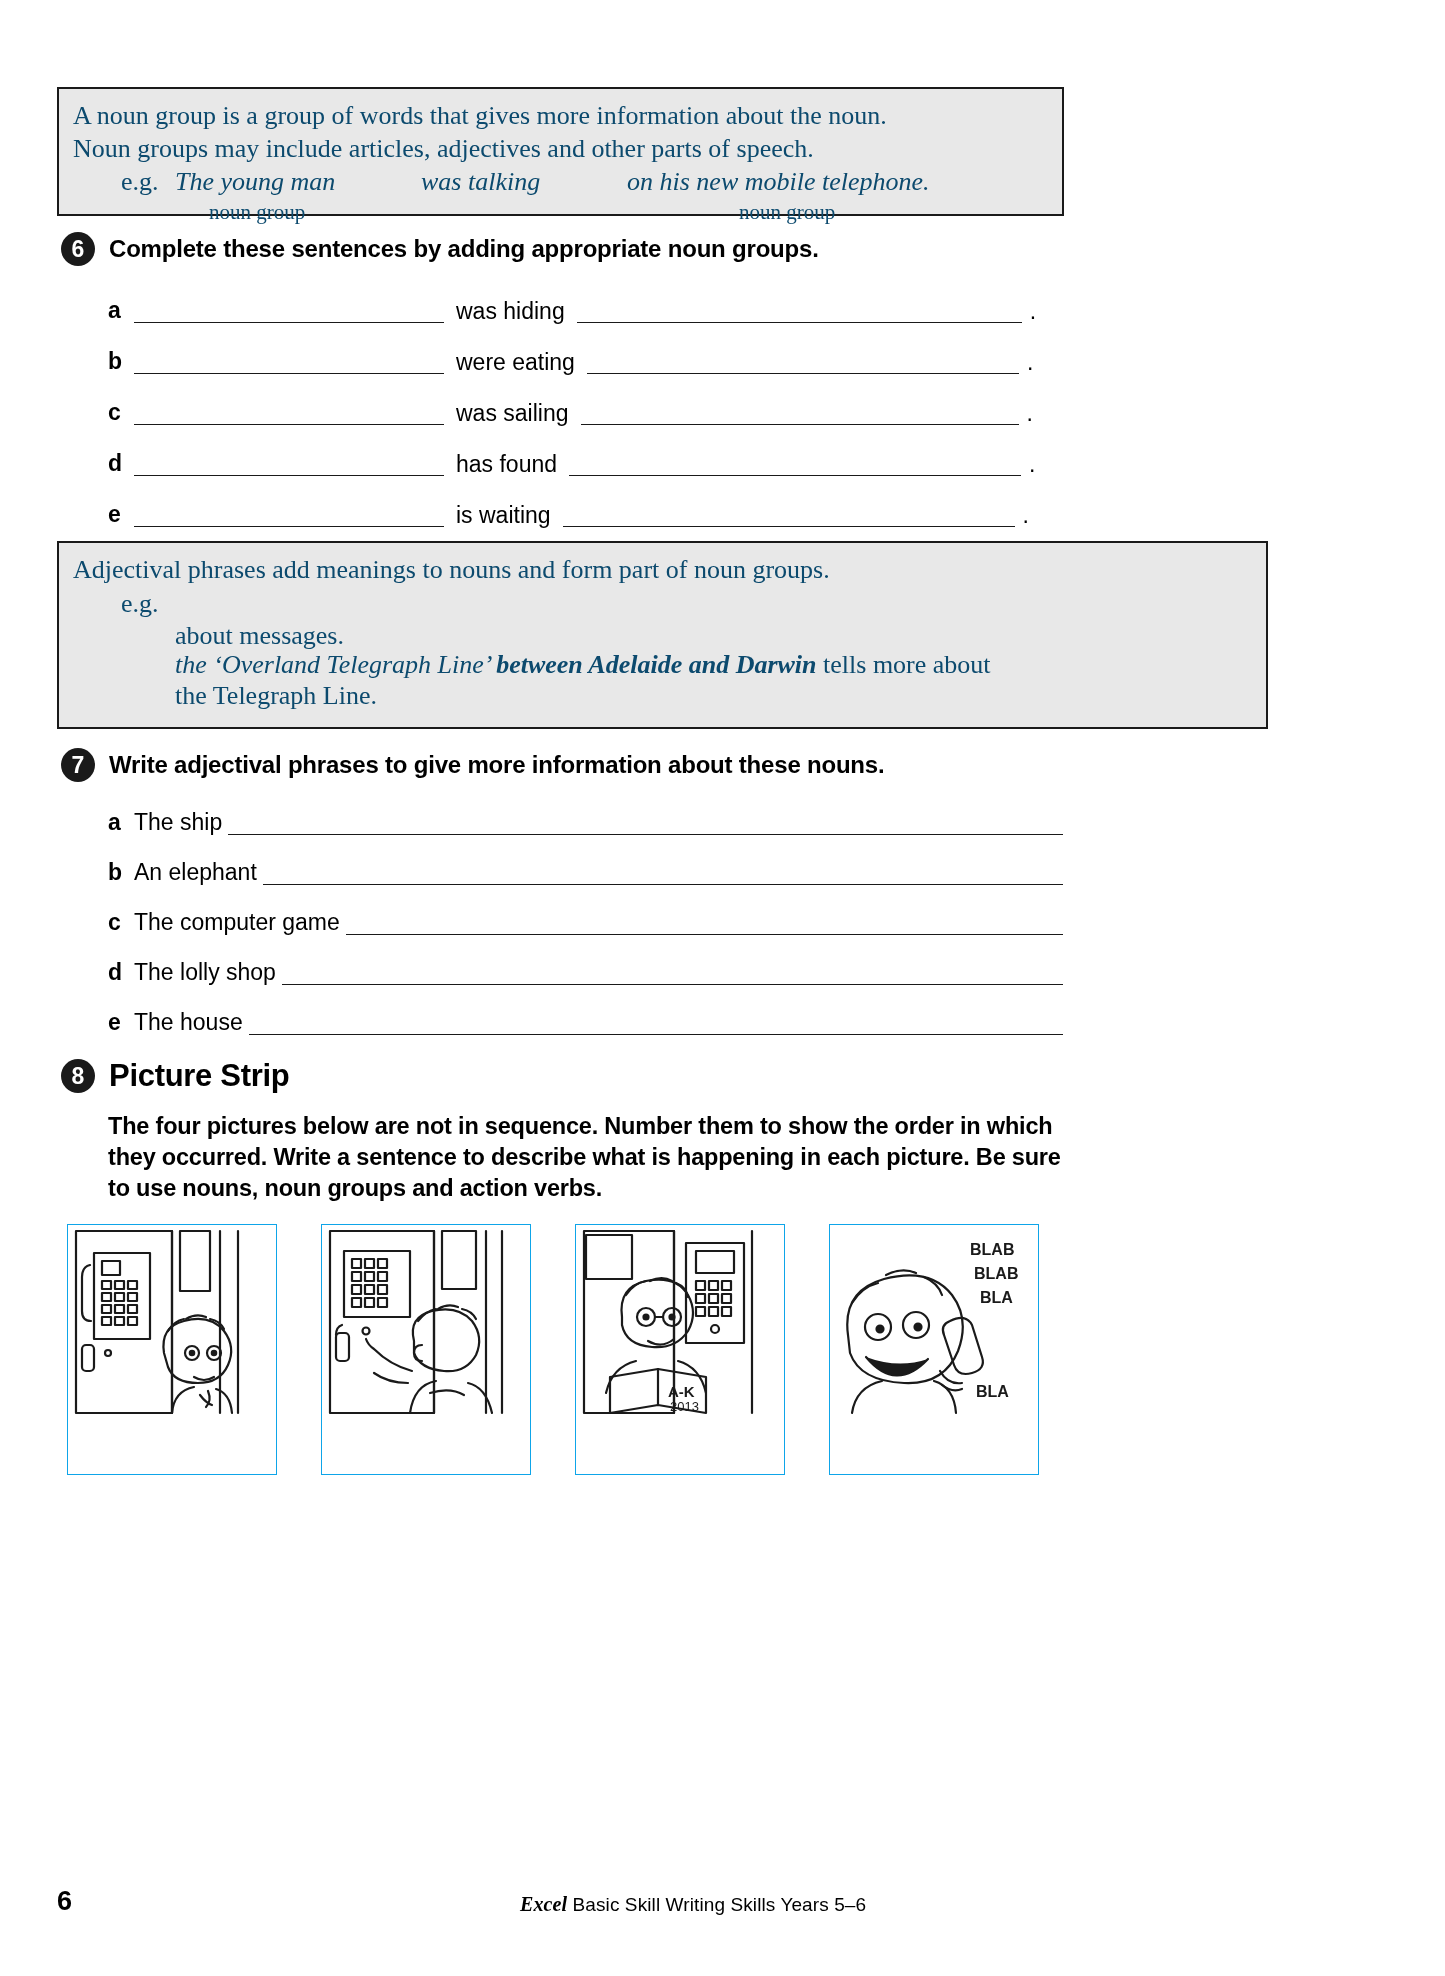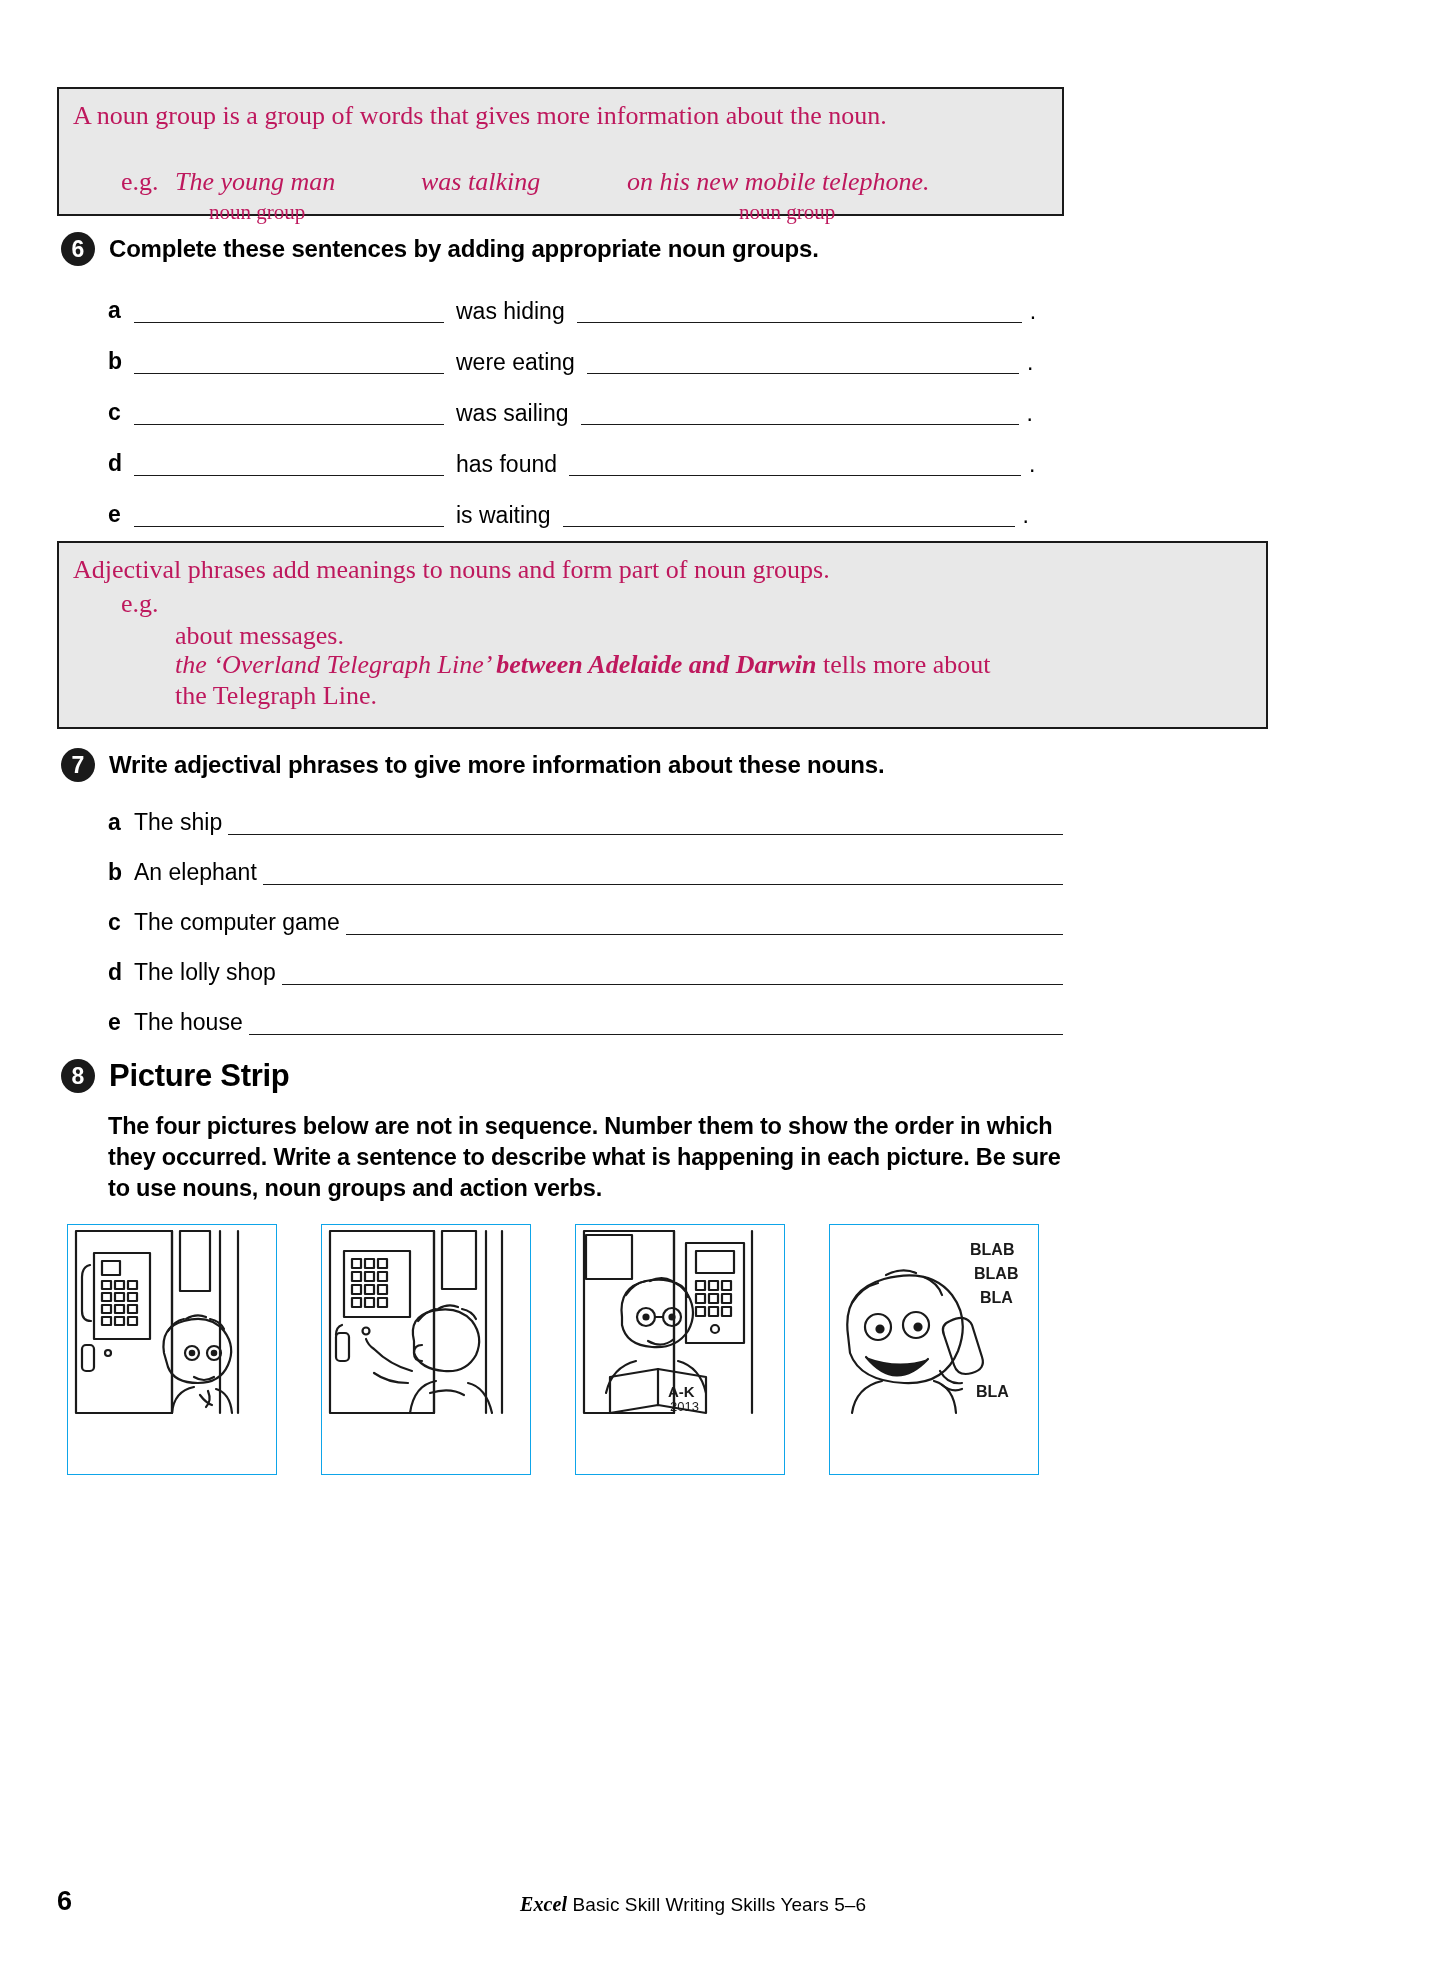--- a/index.html
+++ b/index.html
@@ -23,21 +23,21 @@
     padding: 0;
   }
 
   
   .info-box {
     position: absolute;
     background: #e8e8e8;
     border: 2px solid #1a1a1a;
     box-sizing: border-box;
     font-family: "Liberation Serif", serif;
-    color: #be185d;
+    color: #0c4a6e;
   }
   .info-line {
     font-size: 26px;
     line-height: 34px;
     white-space: nowrap;
   }
   .eg {
     font-size: 26px;
     line-height: 34px;
   }
@@ -176,20 +176,21 @@
     font-size: 20px;
   }
 </style>
 </head>
 <body>
 
 <div class="page">
 
   <div class="info-box" style="left:57px; top:87px; width:1007px; height:129px;">
     <div class="info-line" style="position:absolute; left:14px; top:10px;">A noun group is a group of words that gives more information about the noun.</div>
+    <div class="info-line" style="position:absolute; left:14px; top:43px;">Noun groups may include articles, adjectives and other parts of speech.</div>
 
     <div class="eg" style="position:absolute; left:62px; top:76px;">e.g.</div>
     <div class="eg it" style="position:absolute; left:116px; top:76px;">The young man</div>
     <div class="eg it" style="position:absolute; left:362px; top:76px;">was talking</div>
     <div class="eg it" style="position:absolute; left:568px; top:76px;">on his new mobile telephone.</div>
 
     <div class="eg" style="position:absolute; left:150px; top:106px; font-size:21px;">noun group</div>
     <div class="eg" style="position:absolute; left:680px; top:106px; font-size:21px;">noun group</div>
   </div>
 

